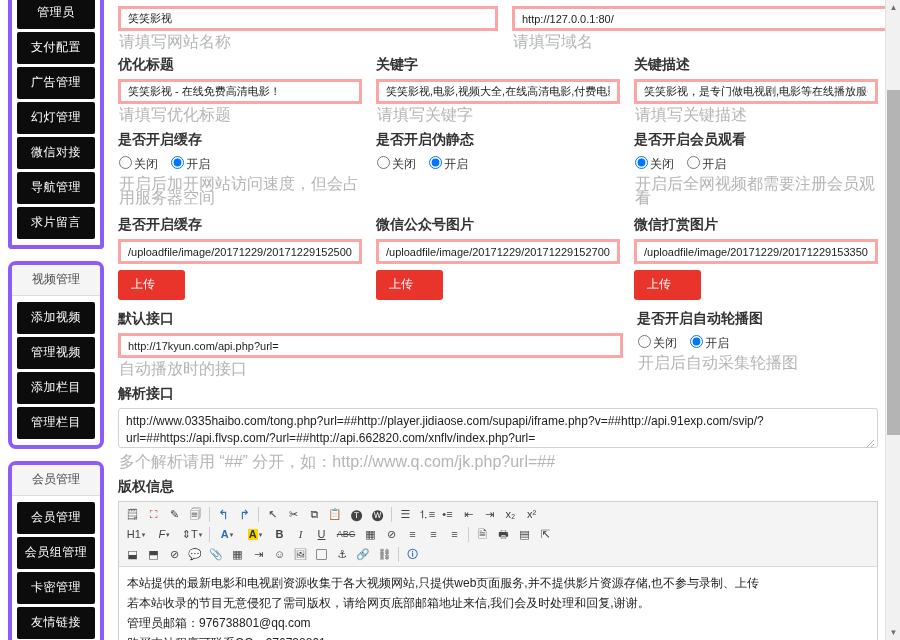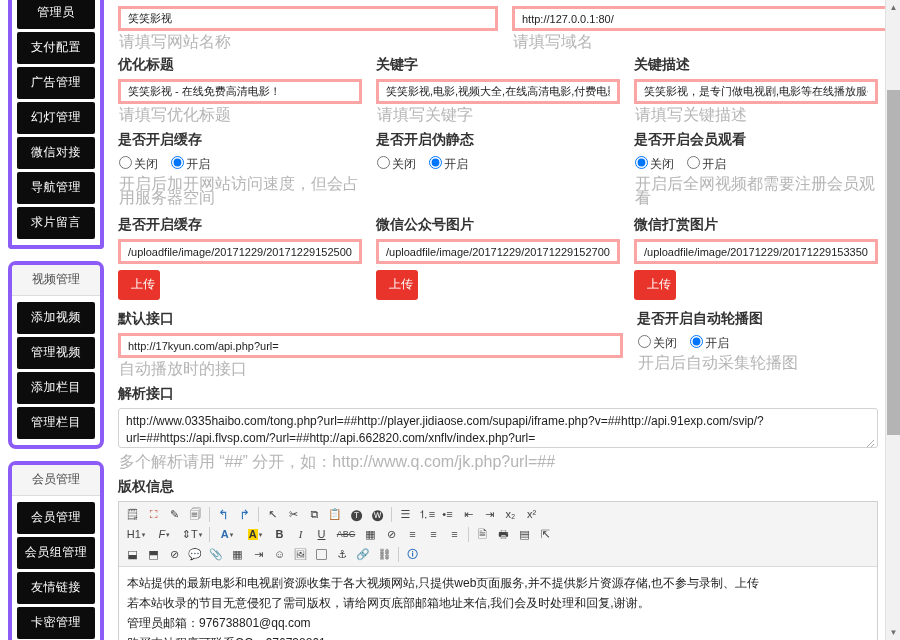--- a/index.html
+++ b/index.html
@@ -97,21 +97,21 @@
   .radios label { margin-right: 10px; cursor: pointer; white-space: nowrap; }
   .radios input { margin: 0 2px 0 0; vertical-align: -1px; }
 
   .upload-btn {
     margin-top: 6px;
     background: #e8342a;
     color: #fff;
     border: none;
     border-radius: 3px;
     font-size: 12px;
-    padding: 6px 5px 7px 13px;
+    padding: 6px 30px 7px 13px;
     cursor: pointer;
     font-family: "Liberation Sans", "DejaVu Sans", sans-serif;
   }
 
   textarea.ta {
     width: 100%;
     border: 1px solid #d2d2d2;
     border-radius: 3px;
     padding: 4px 7px;
     font-size: 12px;
@@ -233,22 +233,22 @@
       <button class="nav-btn">添加视频</button>
       <button class="nav-btn">管理视频</button>
       <button class="nav-btn">添加栏目</button>
       <button class="nav-btn">管理栏目</button>
     </div>
 
     <div class="panel">
       <div class="panel-head">会员管理</div>
       <button class="nav-btn">会员管理</button>
       <button class="nav-btn">会员组管理</button>
+      <button class="nav-btn">卡密管理</button>
       <button class="nav-btn">友情链接</button>
-      <button class="nav-btn">卡密管理</button>
     </div>
 
   </div>
 
   <div class="content">
 
     <div class="row">
       <div class="col" style="flex:0 0 380px;">
         <input class="txt" value="笑笑影视" style="">
         <span class="help">请填写网站名称</span>

